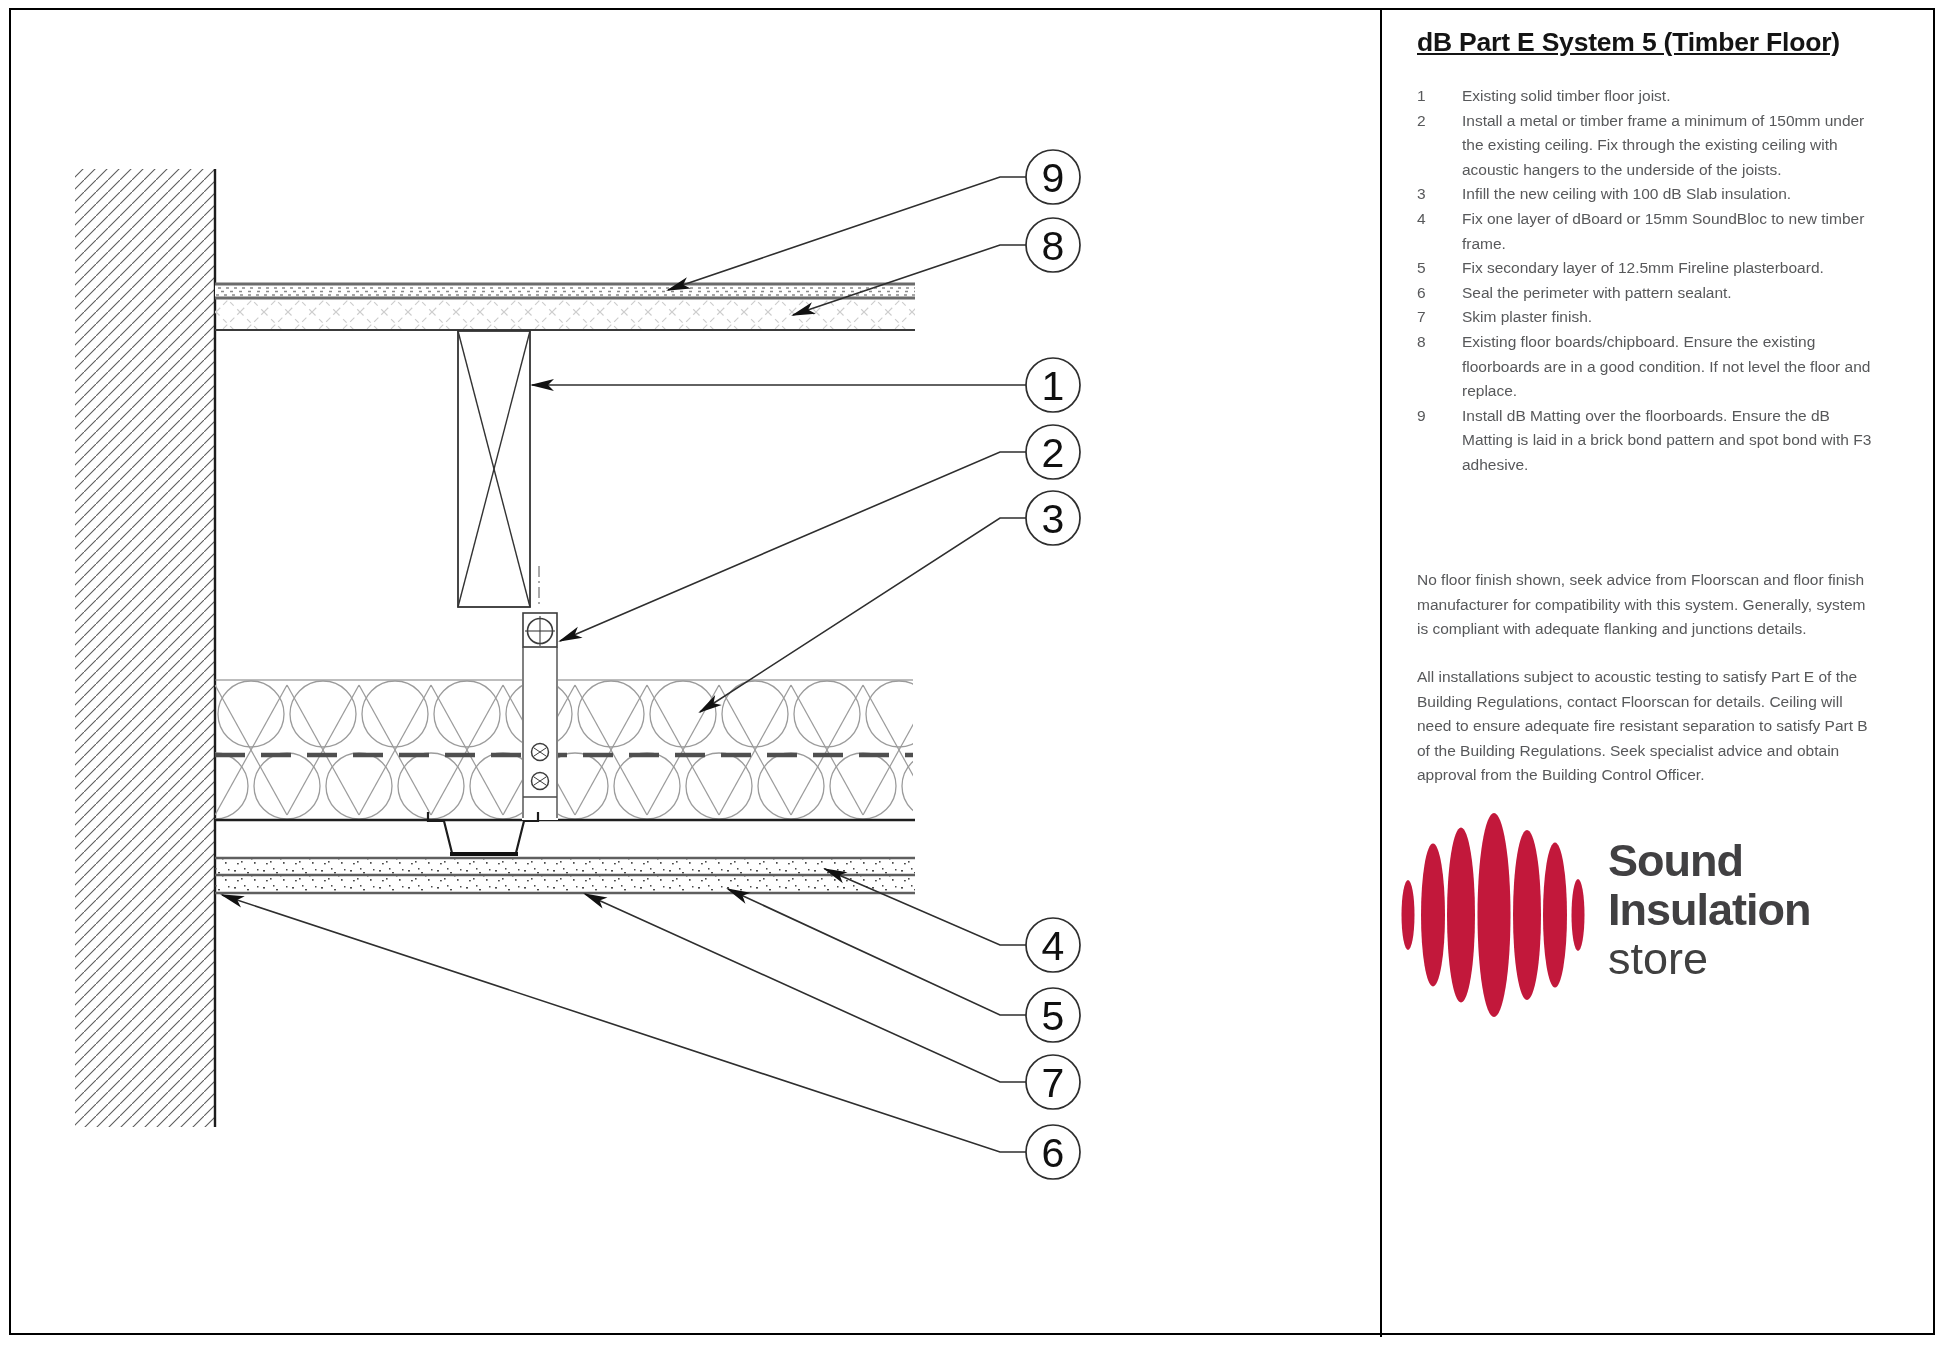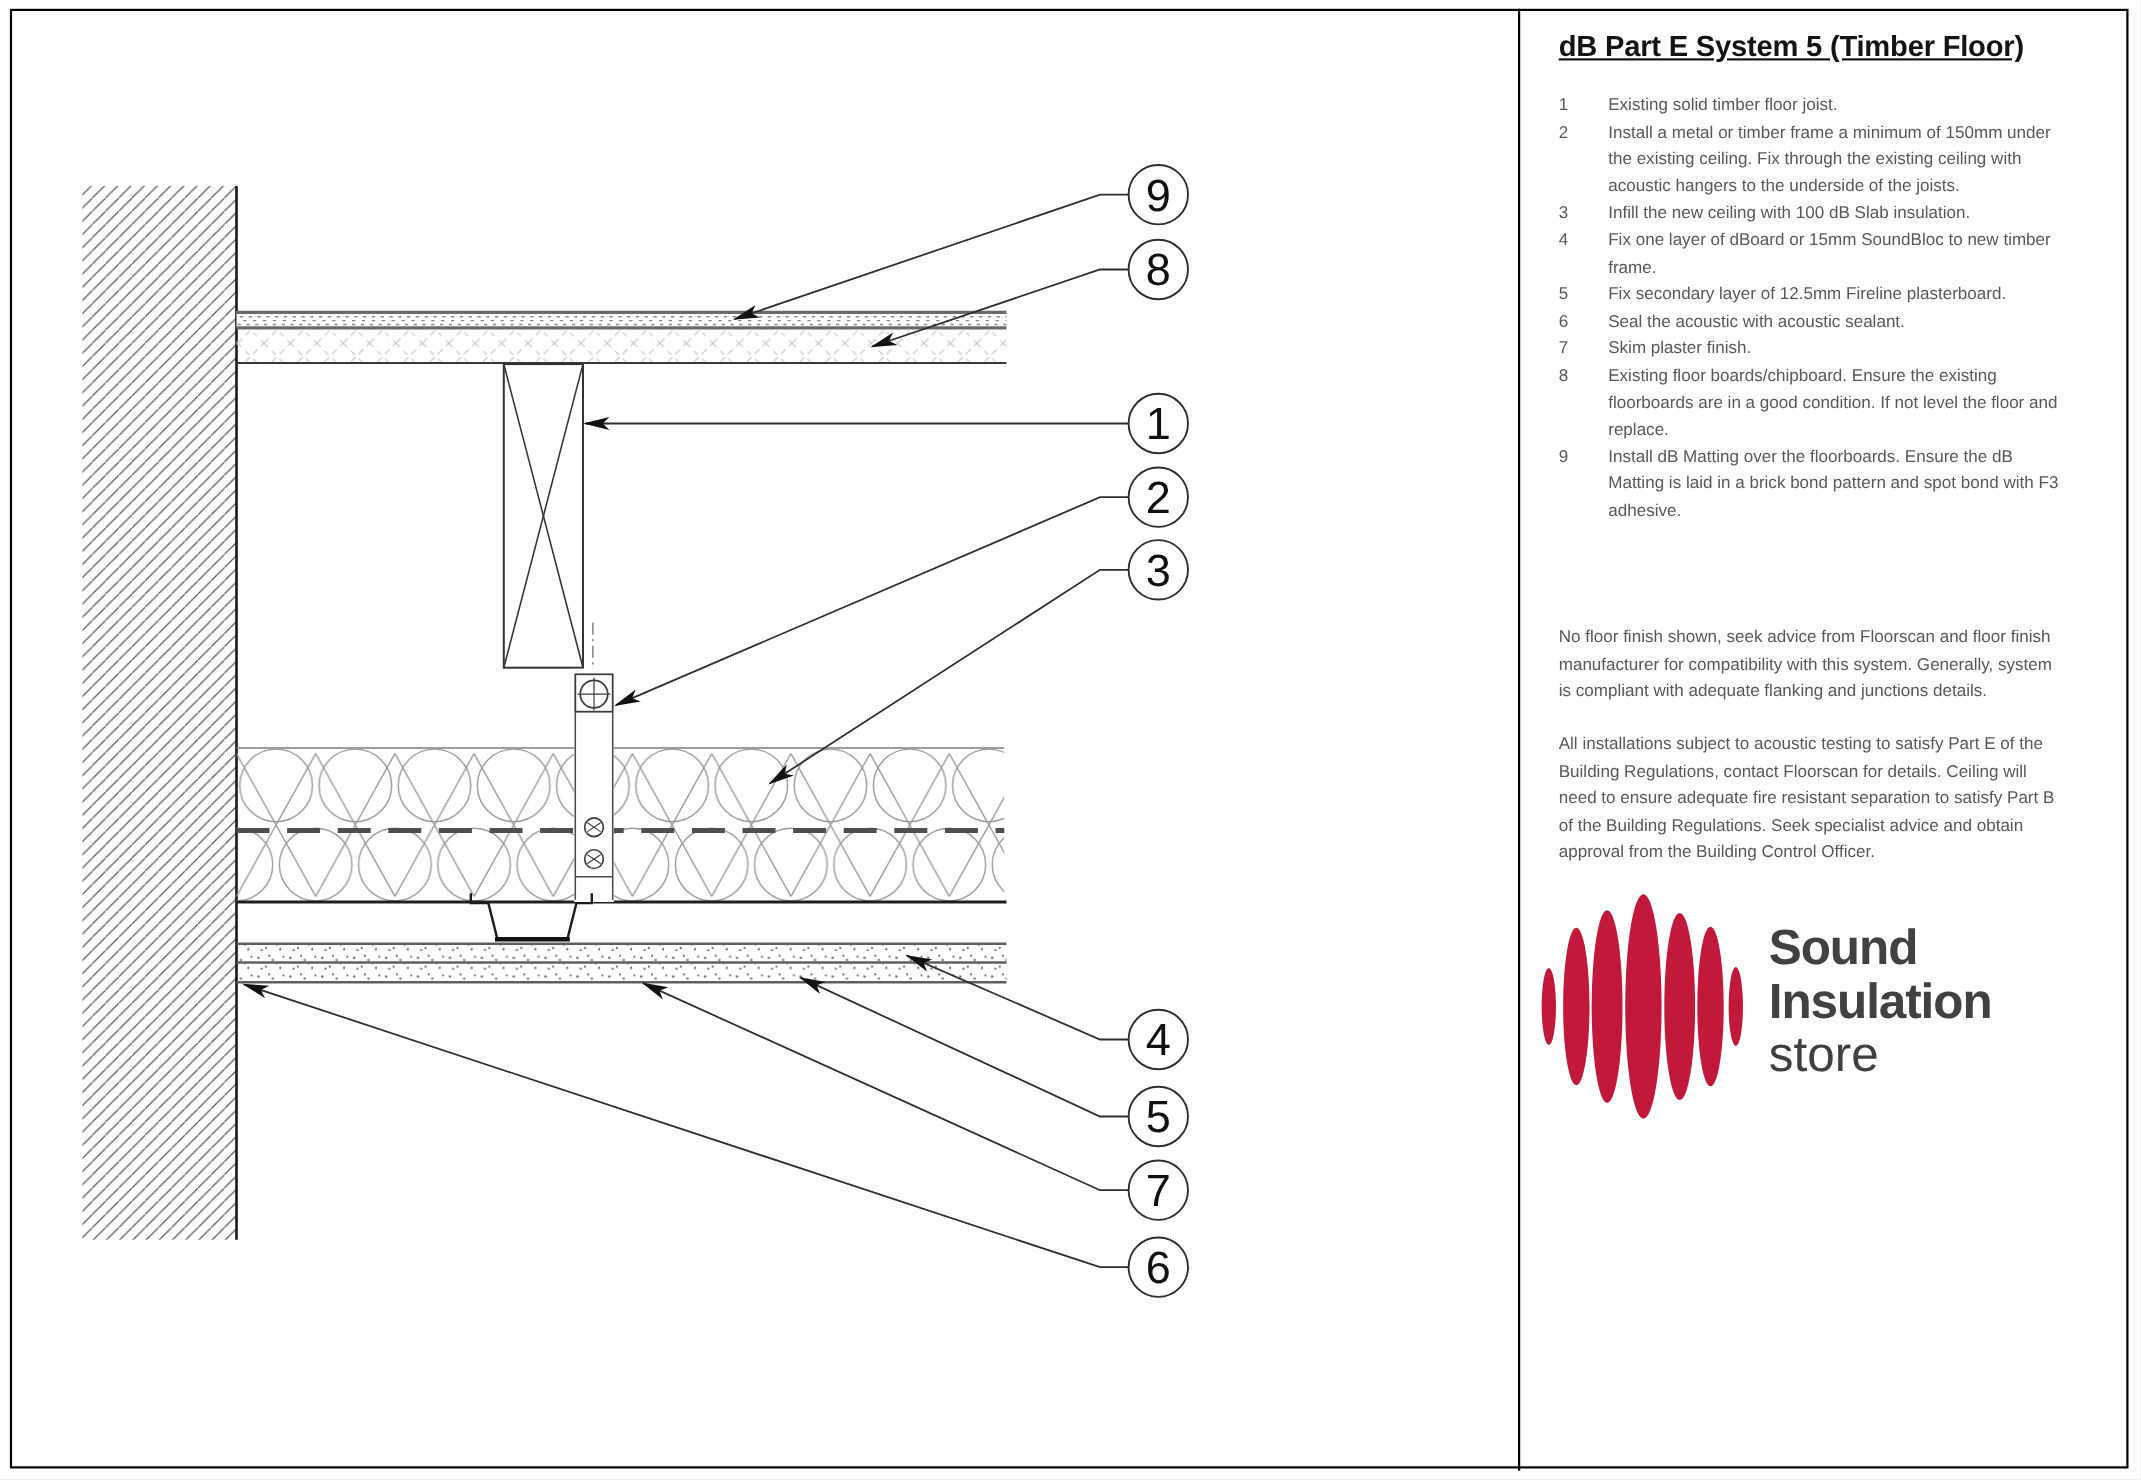--- a/index.html
+++ b/index.html
@@ -200,21 +200,21 @@
       <span class="instr-num">4</span>
       <span class="instr-text">Fix one layer of dBoard or 15mm SoundBloc to new timber
 frame.</span>
     </div>
     <div class="instr-row">
       <span class="instr-num">5</span>
       <span class="instr-text">Fix secondary layer of 12.5mm Fireline plasterboard.</span>
     </div>
     <div class="instr-row">
       <span class="instr-num">6</span>
-      <span class="instr-text">Seal the acoustic with acoustic sealant.</span>
+      <span class="instr-text">Seal the perimeter with pattern sealant.</span>
     </div>
     <div class="instr-row">
       <span class="instr-num">7</span>
       <span class="instr-text">Skim plaster finish.</span>
     </div>
     <div class="instr-row">
       <span class="instr-num">8</span>
       <span class="instr-text">Existing floor boards/chipboard. Ensure the existing
 floorboards are in a good condition. If not level the floor and
 replace.</span>

